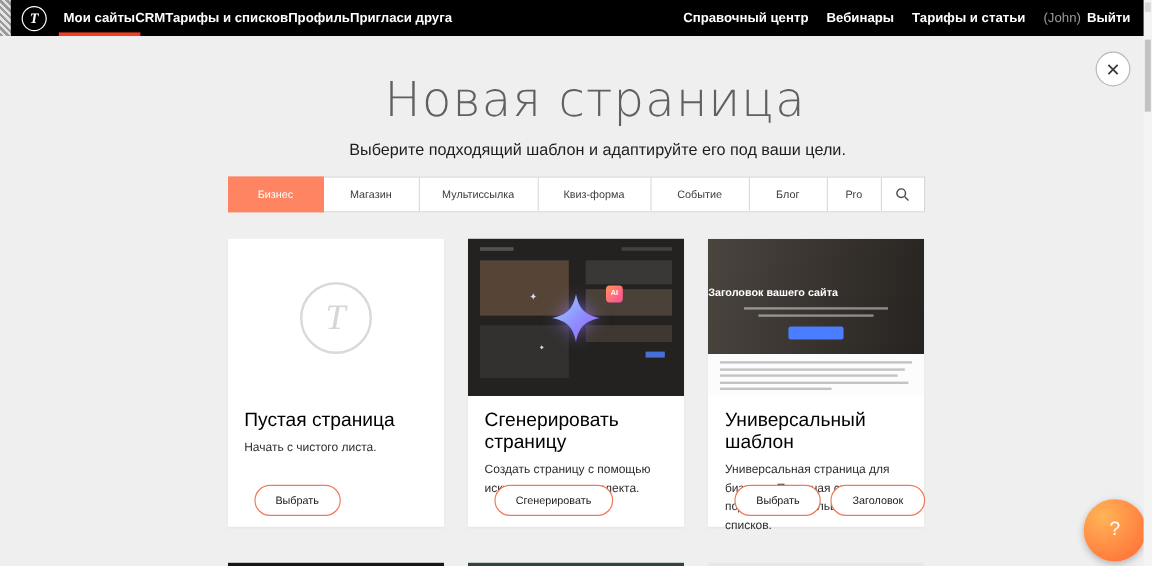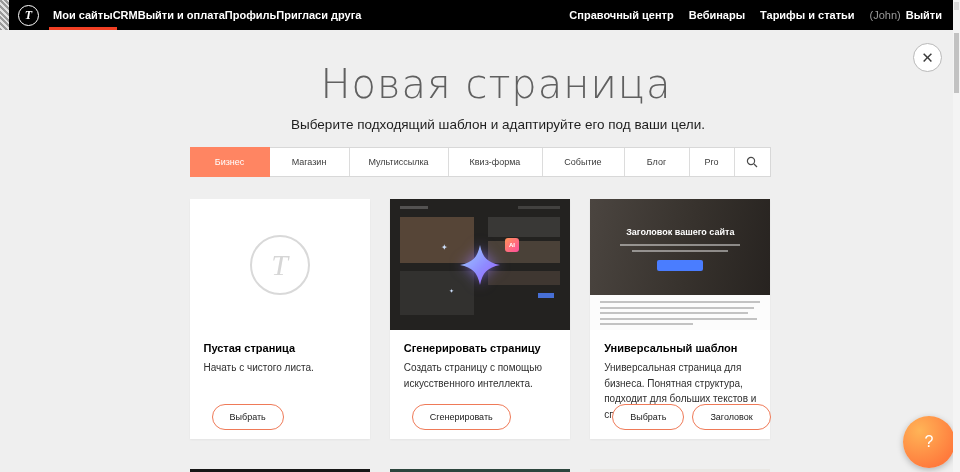--- a/index.html
+++ b/index.html
@@ -76,21 +76,21 @@
   .tab-search svg { display: block; }
 
   
   .cards { width: 581px; margin: 22px auto 0; display: flex; gap: 20px; }
   .card {
     flex: 1; height: 240px; background: #fff; position: relative;
     box-shadow: 0 1px 2px rgba(0,0,0,0.05);
   }
   .card-img { height: 131px; position: relative; overflow: hidden; }
   .card-body { padding: 12px 14px 0; }
-  .card-title { font-size: 11px; font-weight: 700; color: #000; }
+  .card-title { font-size: 16px; font-weight: 400; color: #000; }
   .card-desc { font-size: 10px; color: #2e2e2e; line-height: 1.55; margin-top: 6px; }
   .card-actions { position: absolute; left: 22px; bottom: 9px; display: flex; gap: 8px; }
   .btn {
     height: 26px; line-height: 24px; padding: 0 17px;
     border: 1px solid #ef7a58; border-radius: 14px;
     background: #fff; color: #1a1a1a; font-size: 9px;
     font-family: inherit; cursor: pointer; white-space: nowrap;
   }
 
   
@@ -119,23 +119,23 @@
     background: linear-gradient(135deg, #ff9357, #ff4d9e);
     color: #fff; font-size: 6px; font-weight: 700;
     display: flex; align-items: center; justify-content: center;
   }
   .sparkle { position: absolute; color: #cfe2ff; font-size: 8px; line-height: 1; }
   .sp1 { left: -16px; top: 2px; }
   .sp2 { left: -8px; bottom: -6px; font-size: 6px; }
 
   
   .up-hero {
-    height: 96px; padding-top: 28px;
+    height: 96px; padding-top: 40px;
     background: linear-gradient(100deg, #4b4540 0%, #37322d 55%, #272320 100%);
-    text-align: center;
+    text-align: left;
   }
   .up-title { color: #fff; font-size: 9px; font-weight: 700; }
   .up-line { height: 2px; background: rgba(255,255,255,0.45); margin: 4px auto 0; }
   .up-l1 { width: 120px; margin-top: 7px; }
   .up-l2 { width: 96px; }
   .up-btn { width: 46px; height: 11px; border-radius: 2px; background: #4a7dff; margin: 8px auto 0; cursor: pointer; }
   .up-text { height: 35px; background: #fcfcfc; padding: 6px 10px 0; }
   .tline { height: 2px; background: #c3c3c3; margin-bottom: 3.5px; }
   .tline:nth-child(2) { width: 96%; }
   .tline:nth-child(3) { width: 92%; }
@@ -171,21 +171,21 @@
 <body>
 
 <div class="topbar">
   <div class="texture"></div>
   <div class="logo">
     <span>T</span>
   </div>
   <div class="nav-left">
     <span class="nav-item active">Мои сайты</span>
     <span class="nav-item">CRM</span>
-    <span class="nav-item">Выйти и оплата</span>
+    <span class="nav-item">Тарифы и списков</span>
     <span class="nav-item">Профиль</span>
     <span class="nav-item">Пригласи друга</span>
   </div>
   <div class="nav-right">
     <span class="nav-item">Справочный центр</span>
     <span class="nav-item">Вебинары</span>
     <span class="nav-item">Тарифы и статьи</span>
     <span class="user-name">(John)</span>
     <span class="nav-item logout">Выйти</span>
   </div>

